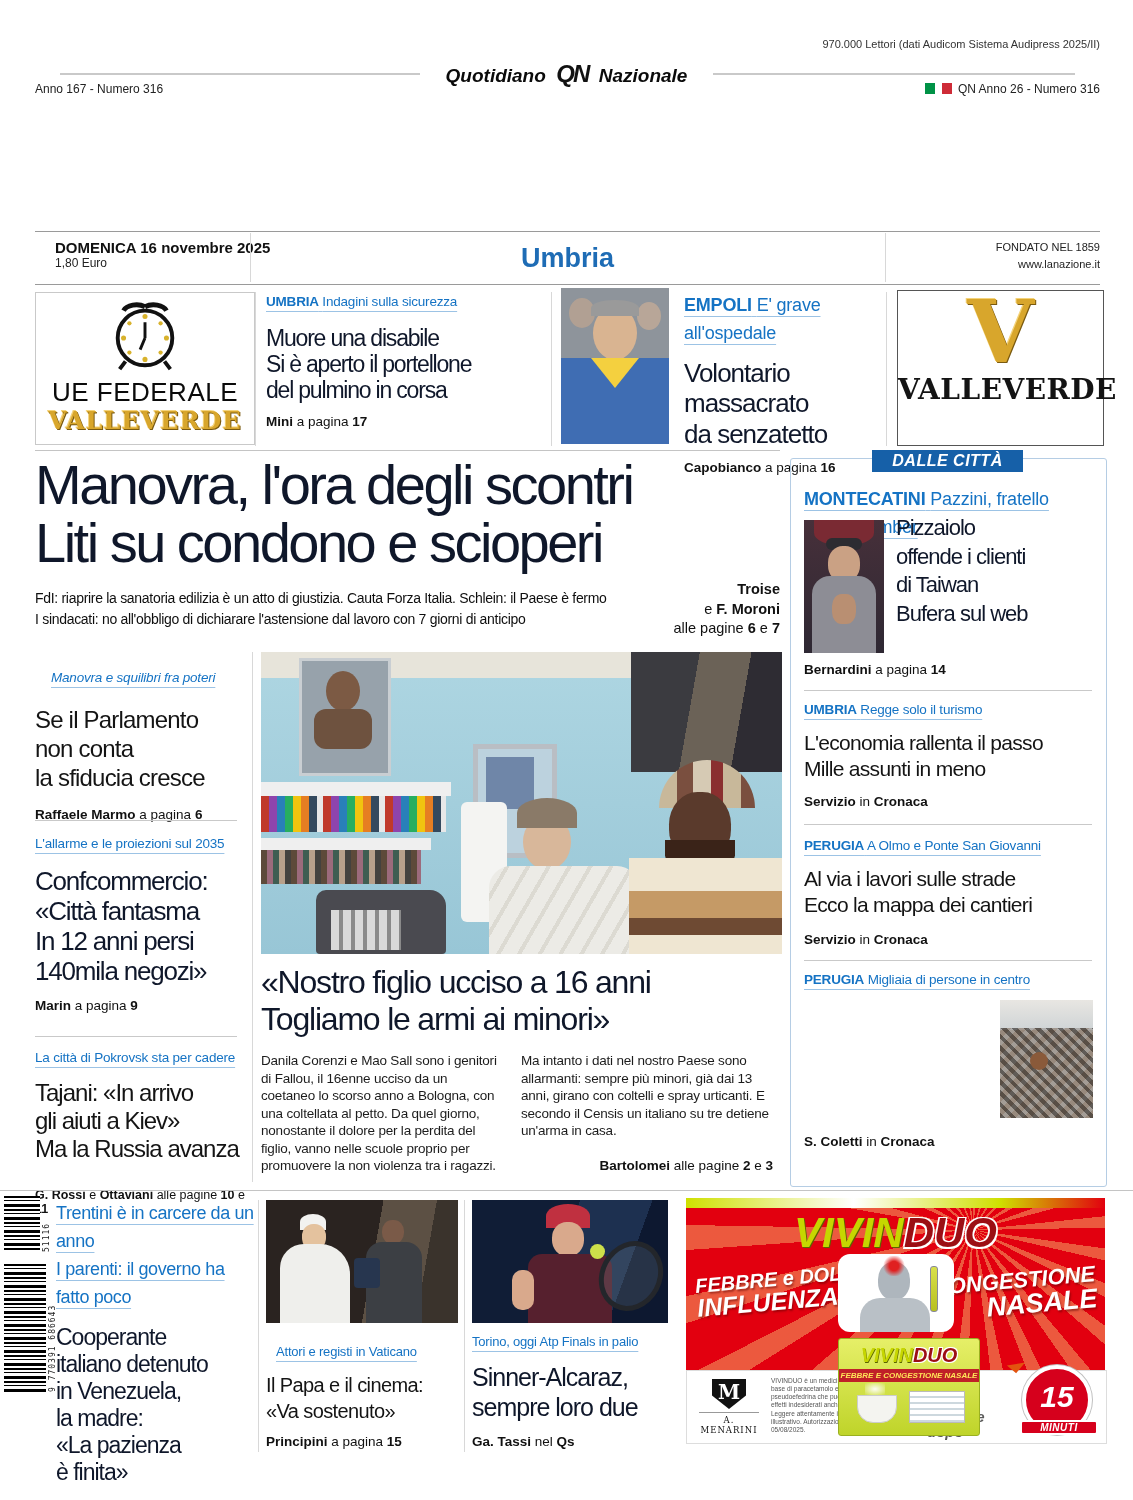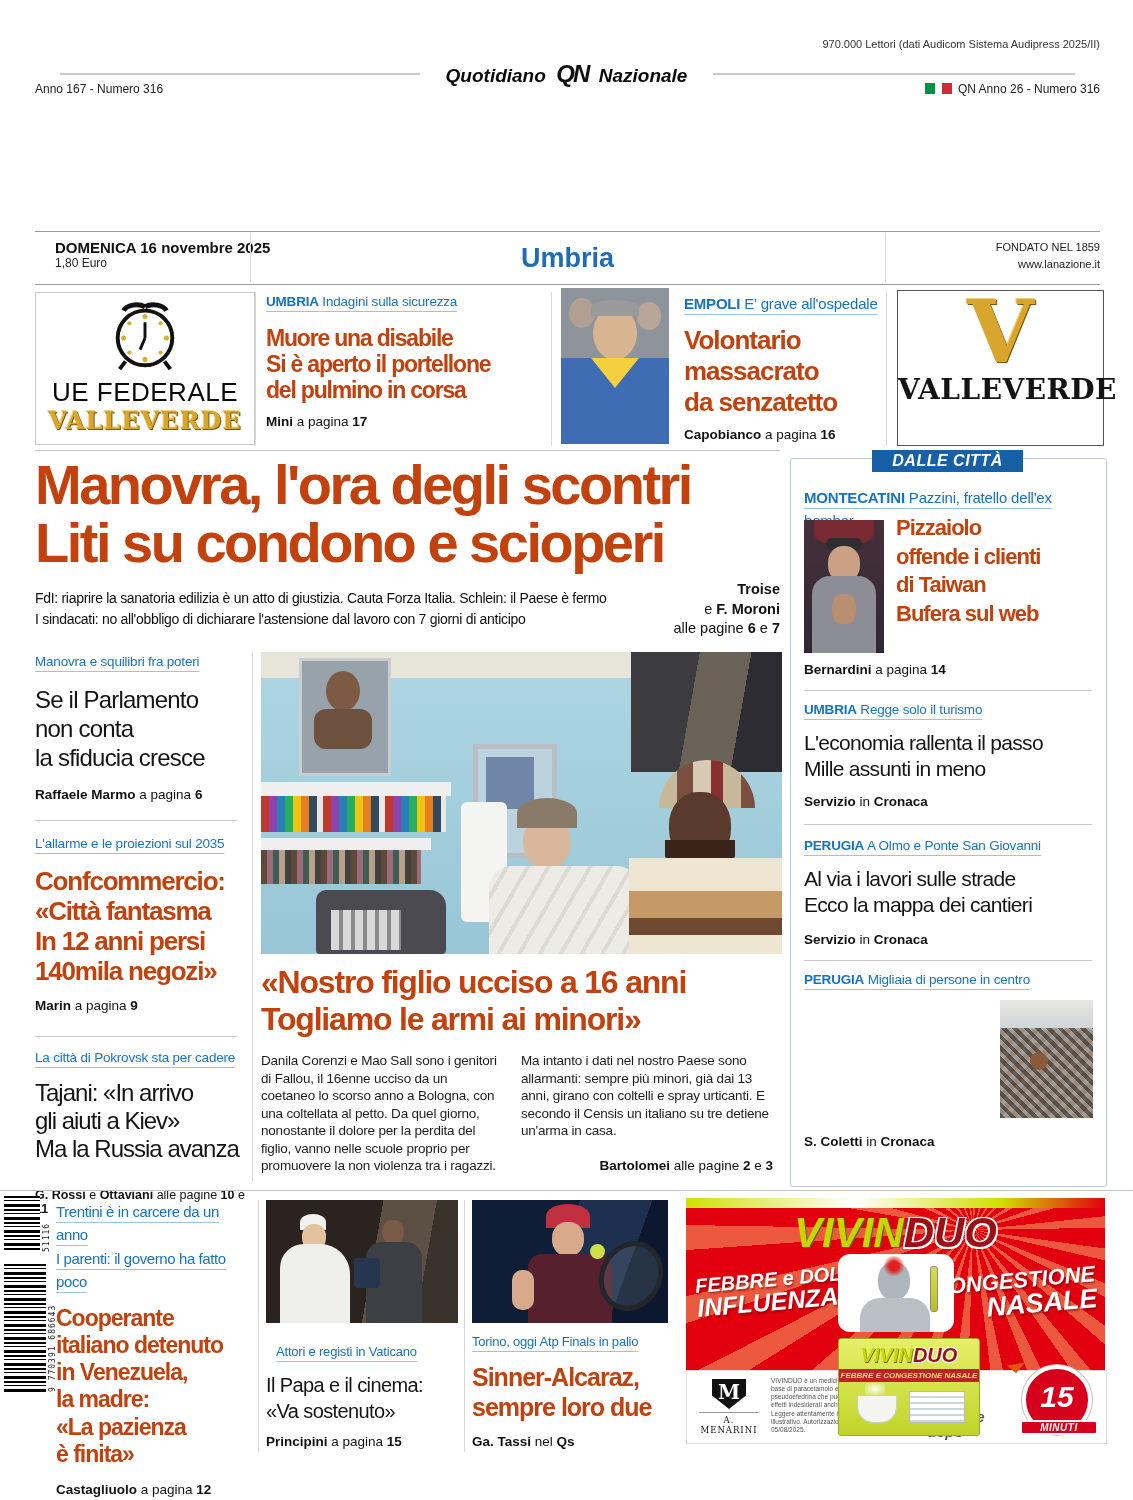--- a/index.html
+++ b/index.html
@@ -24,22 +24,22 @@
   .date-main{font-size:15px;font-weight:bold;}
   .date-sub{font-size:12px;color:#222;}
   .localed{font-size:27px;font-weight:bold;color:#1e6cb5;}
   .founded{font-size:11px;color:#222;line-height:1.5;}
 
   
   .kicker{font-size:13.5px;letter-spacing:-.2px;color:#1573c4;line-height:1.55;
           text-decoration:underline;text-decoration-thickness:1px;
           text-decoration-color:#9cc3e5;text-underline-offset:5px;}
   .kicker b{font-weight:bold;}
-  .k-sm{font-size:15px;}
-  .hl{font-weight:bold;color:#c2410c;margin:0;}
+  .k-sm{font-size:18px;}
+  .hl{font-weight:normal;color:#0f172a;margin:0;}
   .hl-light{font-weight:normal;color:#141414;margin:0;}
   .byline{font-size:13.5px;color:#111;margin:0;}
   .byline b{font-weight:bold;}
   .sep{height:1px;background:#c9c9c9;}
   .vline{width:1px;background:#d8d8d8;}
 
   
   .adbox{border:1px solid #c9c9c9;background:#fff;}
   .citybox{border:1px solid #b5cde4;border-radius:3px;}
   .badge{display:inline-block;background:#1660a8;color:#fff;font-weight:bold;font-style:italic;
@@ -172,21 +172,21 @@
   <p class="abs pre" style="left:35px;top:588px;width:660px;font-size:14px;letter-spacing:-.3px;line-height:1.5;margin:0;color:#0e0e0e;">FdI: riaprire la sanatoria edilizia è un atto di giustizia. Cauta Forza Italia. Schlein: il Paese è fermo
 I sindacati: no all'obbligo di dichiarare l'astensione dal lavoro con 7 giorni di anticipo</p>
   <div class="abs rgt" style="left:640px;top:580px;width:140px;font-size:14.5px;line-height:1.35;">
     <div><b>Troise</b></div>
     <div><span>e</span> <b>F. Moroni</b></div>
     <div><span>alle pagine</span> <b>6</b>
          <span>e</span> <b>7</b></div>
   </div>
 
   <div class="abs" style="left:35px;top:652px;width:213px;">
-    <p class="kicker" style="margin:0;">Manovra e squilibri fra poteri</p>
+    <p class="kicker" style="margin:16px;font-style:italic;">Manovra e squilibri fra poteri</p>
     <h3 class="hl-light pre" style="font-size:24px;letter-spacing:-.8px;line-height:1.22;margin-top:12px;">Se il Parlamento
 non conta
 la sfiducia cresce</h3>
     <p class="byline" style="margin-top:14px;"><b>Raffaele Marmo</b> <span>a pagina</span> <b>6</b></p>
   </div>
   <div class="abs sep" style="left:35px;top:820px;width:202px;"></div>
 
   <div class="abs" style="left:35px;top:834px;width:213px;">
     <p class="kicker" style="margin:0;">L'allarme e le proiezioni sul 2035</p>
     <h3 class="hl pre" style="font-size:26px;letter-spacing:-1.2px;line-height:1.15;margin-top:12px;">Confcommercio:

